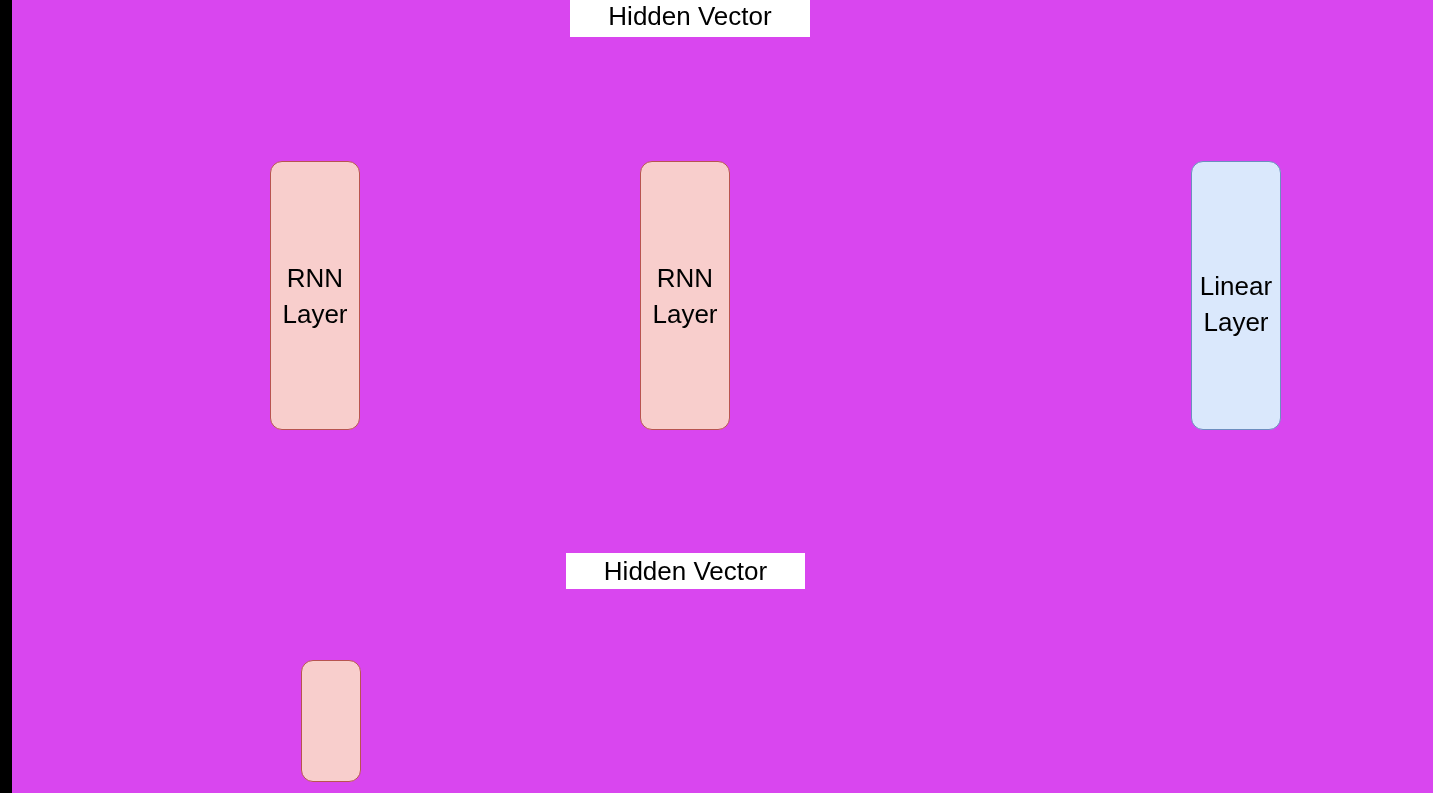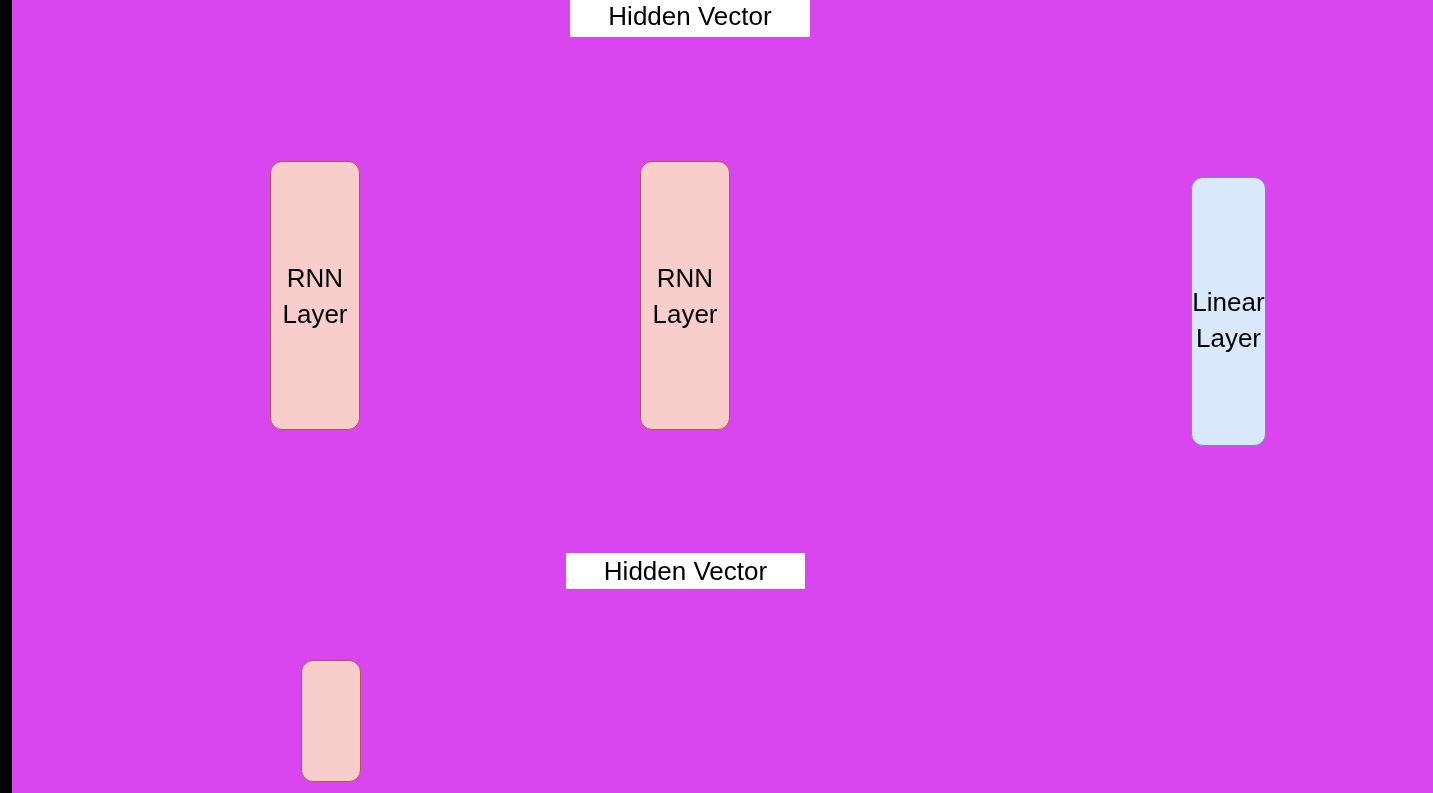--- a/index.html
+++ b/index.html
@@ -80,21 +80,21 @@
   <div class="node layer-box rnn-fill" id="node-rnn-layer-1" style="left:258px; top:161px; width:90px; height:269px;">
     <span class="node-label">RNN
 Layer</span>
   </div>
 
   <div class="node layer-box rnn-fill" id="node-rnn-layer-2" style="left:628px; top:161px; width:90px; height:269px;">
     <span class="node-label">RNN
 Layer</span>
   </div>
 
-  <div class="node layer-box linear-fill nudge-down" id="node-linear-layer" style="left:1179px; top:161px; width:75px; height:269px;margin-top:16px;">
+  <div class="node layer-box linear-fill nudge-down" id="node-linear-layer" style="left:1179px; top:161px; width:90px; height:269px;">
     <span class="node-label">Linear
 Layer</span>
   </div>
 
   <div class="node vector-label" id="node-hidden-vector-bottom" style="left:554px; top:553px; width:239px; height:36px;">
     <span class="node-label">Hidden Vector</span>
   </div>
 
   <div class="node layer-box rnn-fill" id="node-rnn-layer-3" style="left:289px; top:660px; width:60px; height:122px;">
     <span class="node-label"></span>

